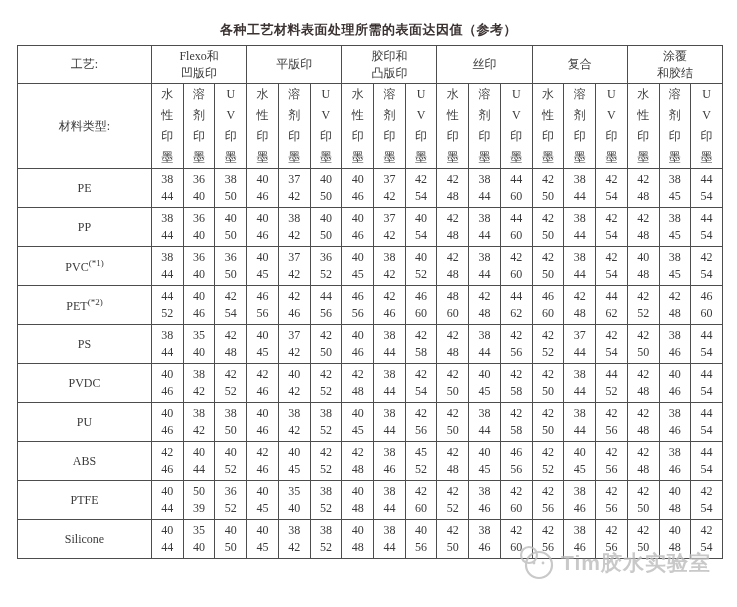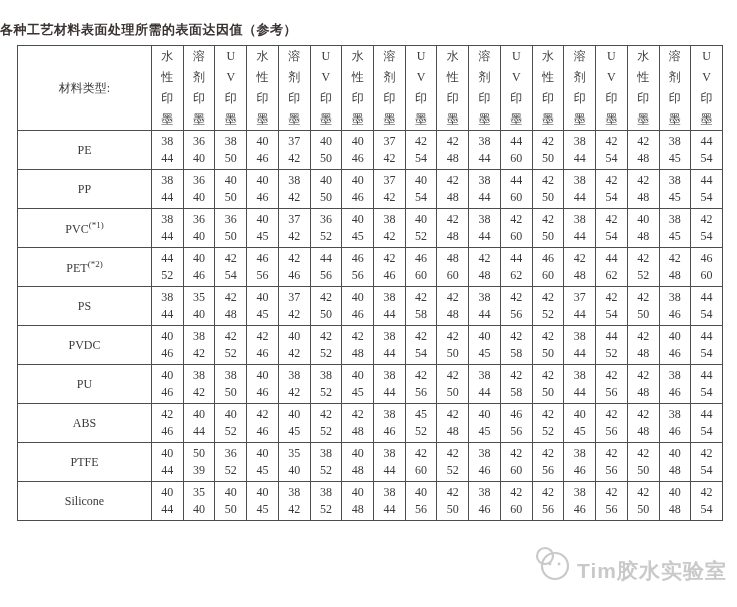--- a/index.html
+++ b/index.html
@@ -1,21 +1,21 @@
 <!DOCTYPE html>
 <html><head>
 <meta charset="utf-8">
 <style>
   html,body{margin:0;padding:0;}
   body{
     width:737px;height:607px;background:#ffffff;position:relative;overflow:hidden;
     font-family:"Liberation Serif","DejaVu Serif",serif;color:#3a3a3a;
   }
   .title{
-    position:absolute;top:21px;left:0;width:100%;
+    position:absolute;top:21px;left:0;width:100%;text-align:center;
     font-size:13px;font-weight:bold;letter-spacing:0.5px;color:#3b3232;
   }
   table.dyne{
     position:absolute;left:17px;top:45px;width:706px;
     border-collapse:collapse;table-layout:fixed;
   }
   table.dyne th,table.dyne td{
     border:1px solid #4d4d4d;text-align:center;vertical-align:middle;
     font-weight:normal;padding:0;font-size:12px;color:#3a3a3a;
   }
@@ -26,22 +26,22 @@
   .bold{font-weight:bold;}
   .pg{white-space:pre-line;line-height:1.35;}
   .vtext{
     display:inline-block;width:13px;word-break:break-all;
     line-height:21px;font-size:12px;text-align:center;
   }
   td.val{white-space:pre-line;line-height:1.45;}
   th.mat{font-size:12px;}
   sup.matsup{font-size:9px;}
   .watermark{
-    position:absolute;left:532px;top:541px;height:44px;
-    display:flex;align-items:flex-end;gap:3px;
+    position:absolute;left:516px;top:541px;height:44px;
+    display:flex;align-items:center;gap:3px;
     opacity:0.8;pointer-events:none;
   }
   .watermark .wm-text{
     font-size:21px;font-weight:bold;color:#bcbcbc;
     font-family:"Liberation Sans","DejaVu Sans",sans-serif;
     text-shadow:0 0 1px #ffffff;white-space:nowrap;letter-spacing:1px;
   }
 </style>
 </head>
 <body>
@@ -64,20 +64,32 @@
       <col>
       <col>
       <col>
       <col>
       <col>
       <col>
       <col>
       <col>
   </colgroup>
   <thead>
+    <tr class="r2">
+      <th class="bold">工艺:</th>
+      <th class="pg" colspan="3">Flexo和
+凹版印</th>
+      <th class="pg" colspan="3">平版印</th>
+      <th class="pg" colspan="3">胶印和
+凸版印</th>
+      <th class="pg" colspan="3">丝印</th>
+      <th class="pg" colspan="3">复合</th>
+      <th class="pg" colspan="3">涂覆
+和胶结</th>
+    </tr>
     <tr class="r3" id="ink-header-row">
       <th class="bold">材料类型:</th>
 
     <th><span class="vtext">水性印墨</span></th>
         <th><span class="vtext">溶剂印墨</span></th>
         <th><span class="vtext">UV印墨</span></th>
         <th><span class="vtext">水性印墨</span></th>
         <th><span class="vtext">溶剂印墨</span></th>
         <th><span class="vtext">UV印墨</span></th>
         <th><span class="vtext">水性印墨</span></th>

